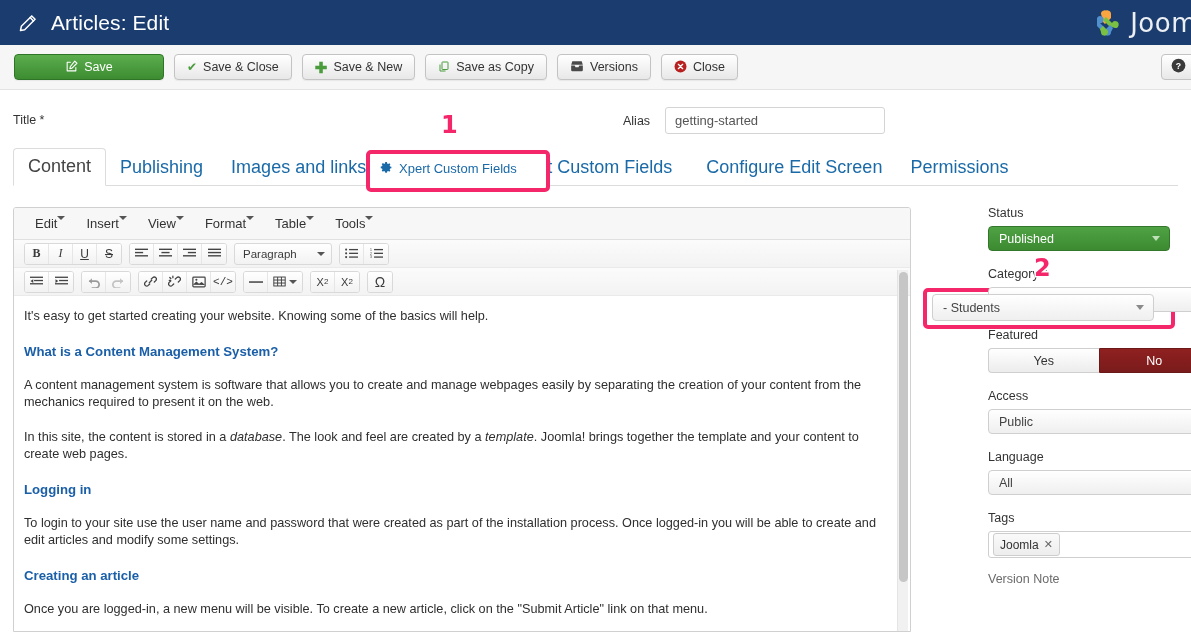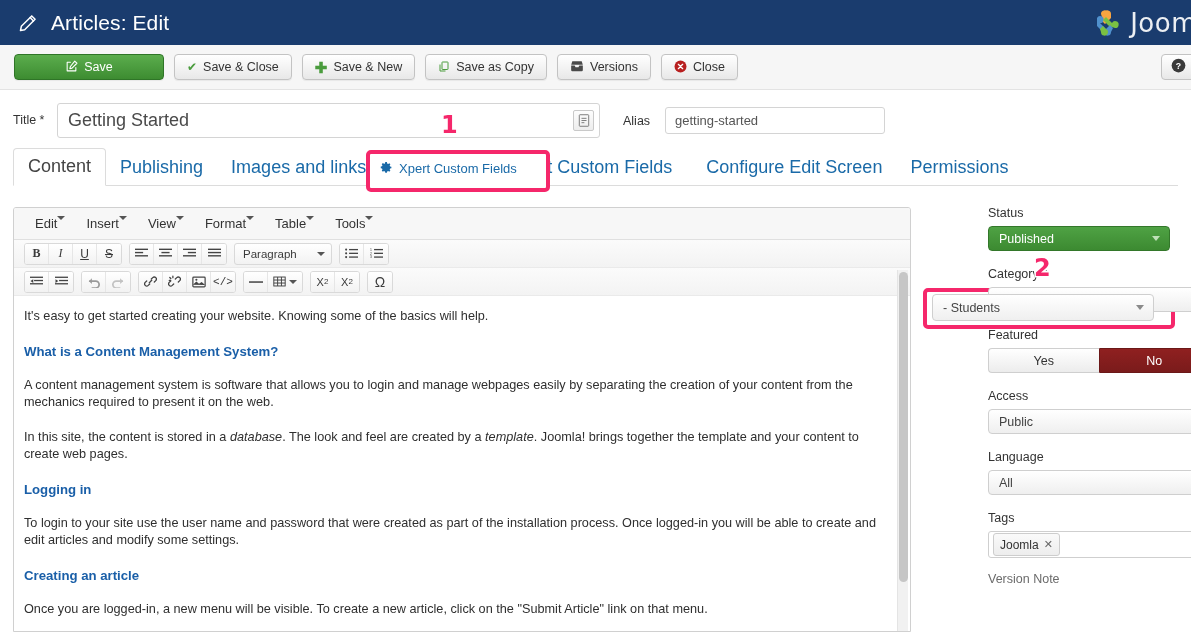--- a/index.html
+++ b/index.html
@@ -356,29 +356,20 @@
       <svg width="15" height="15" viewBox="0 0 24 24">
           <circle cx="12" cy="12" r="11" fill="#3a3a3a"></circle>
           <text x="12" y="17" font-size="14" font-weight="bold" fill="#fff" text-anchor="middle" font-family="Liberation Sans, sans-serif">?</text>
         </svg>
     </span>
   </div>
 </div>
 
 <div class="title-row">
   <span class="lbl-title">Title *</span>
-  <div class="title-input-wrap">
-    <input class="title-input" value="Getting Started" style="">
-    <span class="title-addon">
-      <svg width="12" height="13" viewBox="0 0 16 18" fill="none" stroke="#777" stroke-width="1.3">
-          <rect x="1.5" y="1" width="13" height="16" rx="1"></rect>
-          <path d="M4.5 6h7M4.5 9h7M4.5 12h4"></path>
-        </svg>
-    </span>
-  </div>
   <span class="lbl-alias">Alias</span>
 </div>
 <input class="alias-input" value="getting-started" style="">
 
 <div class="tabs">
   <div class="tab active">
     <span>Content</span>
   </div>
   <div class="tab">
     <span>Publishing</span>
@@ -576,21 +567,21 @@
       <span class="mce-b" style="font-size:11px;">X<sup style="font-size:8px;">2</sup></span>
     </div>
     <div class="mce-group">
       <span class="mce-b" style="font-size:14px;">Ω</span>
     </div>
   </div>
 
   <div class="mce-body">
     <p>It's easy to get started creating your website. Knowing some of the basics will help.</p>
     <h3>What is a Content Management System?</h3>
-    <p>A content management system is software that allows you to login and manage webpages easily by separating the creation of your content from the mechanics required to present it on the web.</p>
+    <p>A content management system is software that allows you to create and manage webpages easily by separating the creation of your content from the mechanics required to present it on the web.</p>
     <p>
       <span>In this site, the content is stored in a </span><em>database</em><span>. The look and feel are created by a </span><em>template</em><span>. Joomla! brings together the template and your content to create web pages.</span>
     </p>
     <h3>Logging in</h3>
     <p>To login to your site use the user name and password that were created as part of the installation process. Once logged-in you will be able to create and edit articles and modify some settings.</p>
     <h3>Creating an article</h3>
     <p>Once you are logged-in, a new menu will be visible. To create a new article, click on the "Submit Article" link on that menu.</p>
 
   </div>
 

